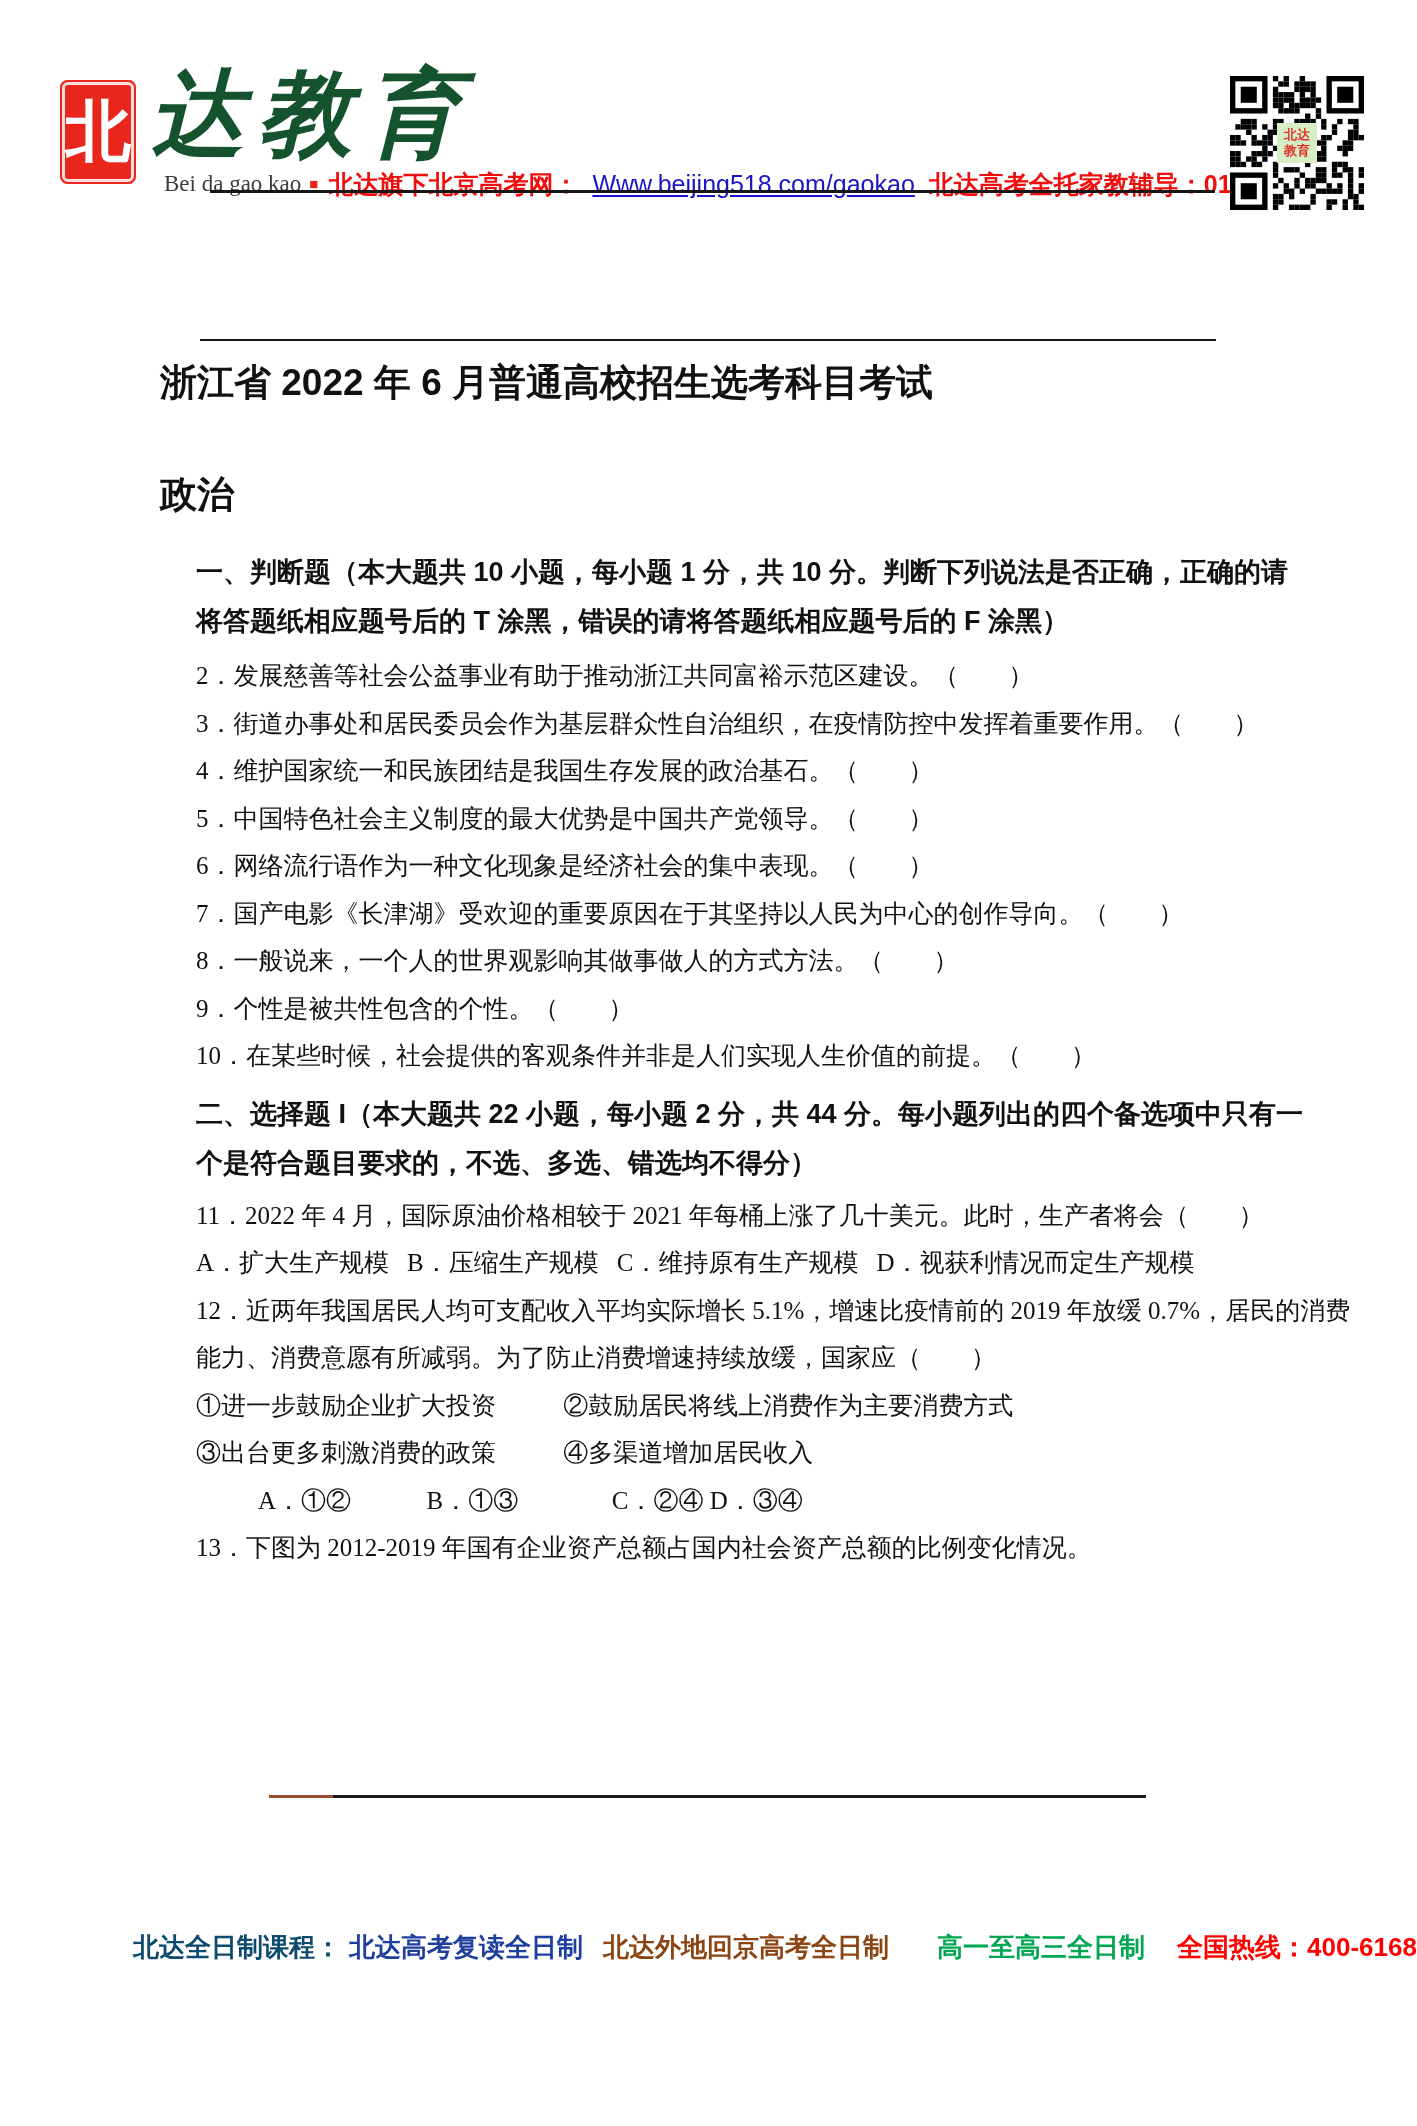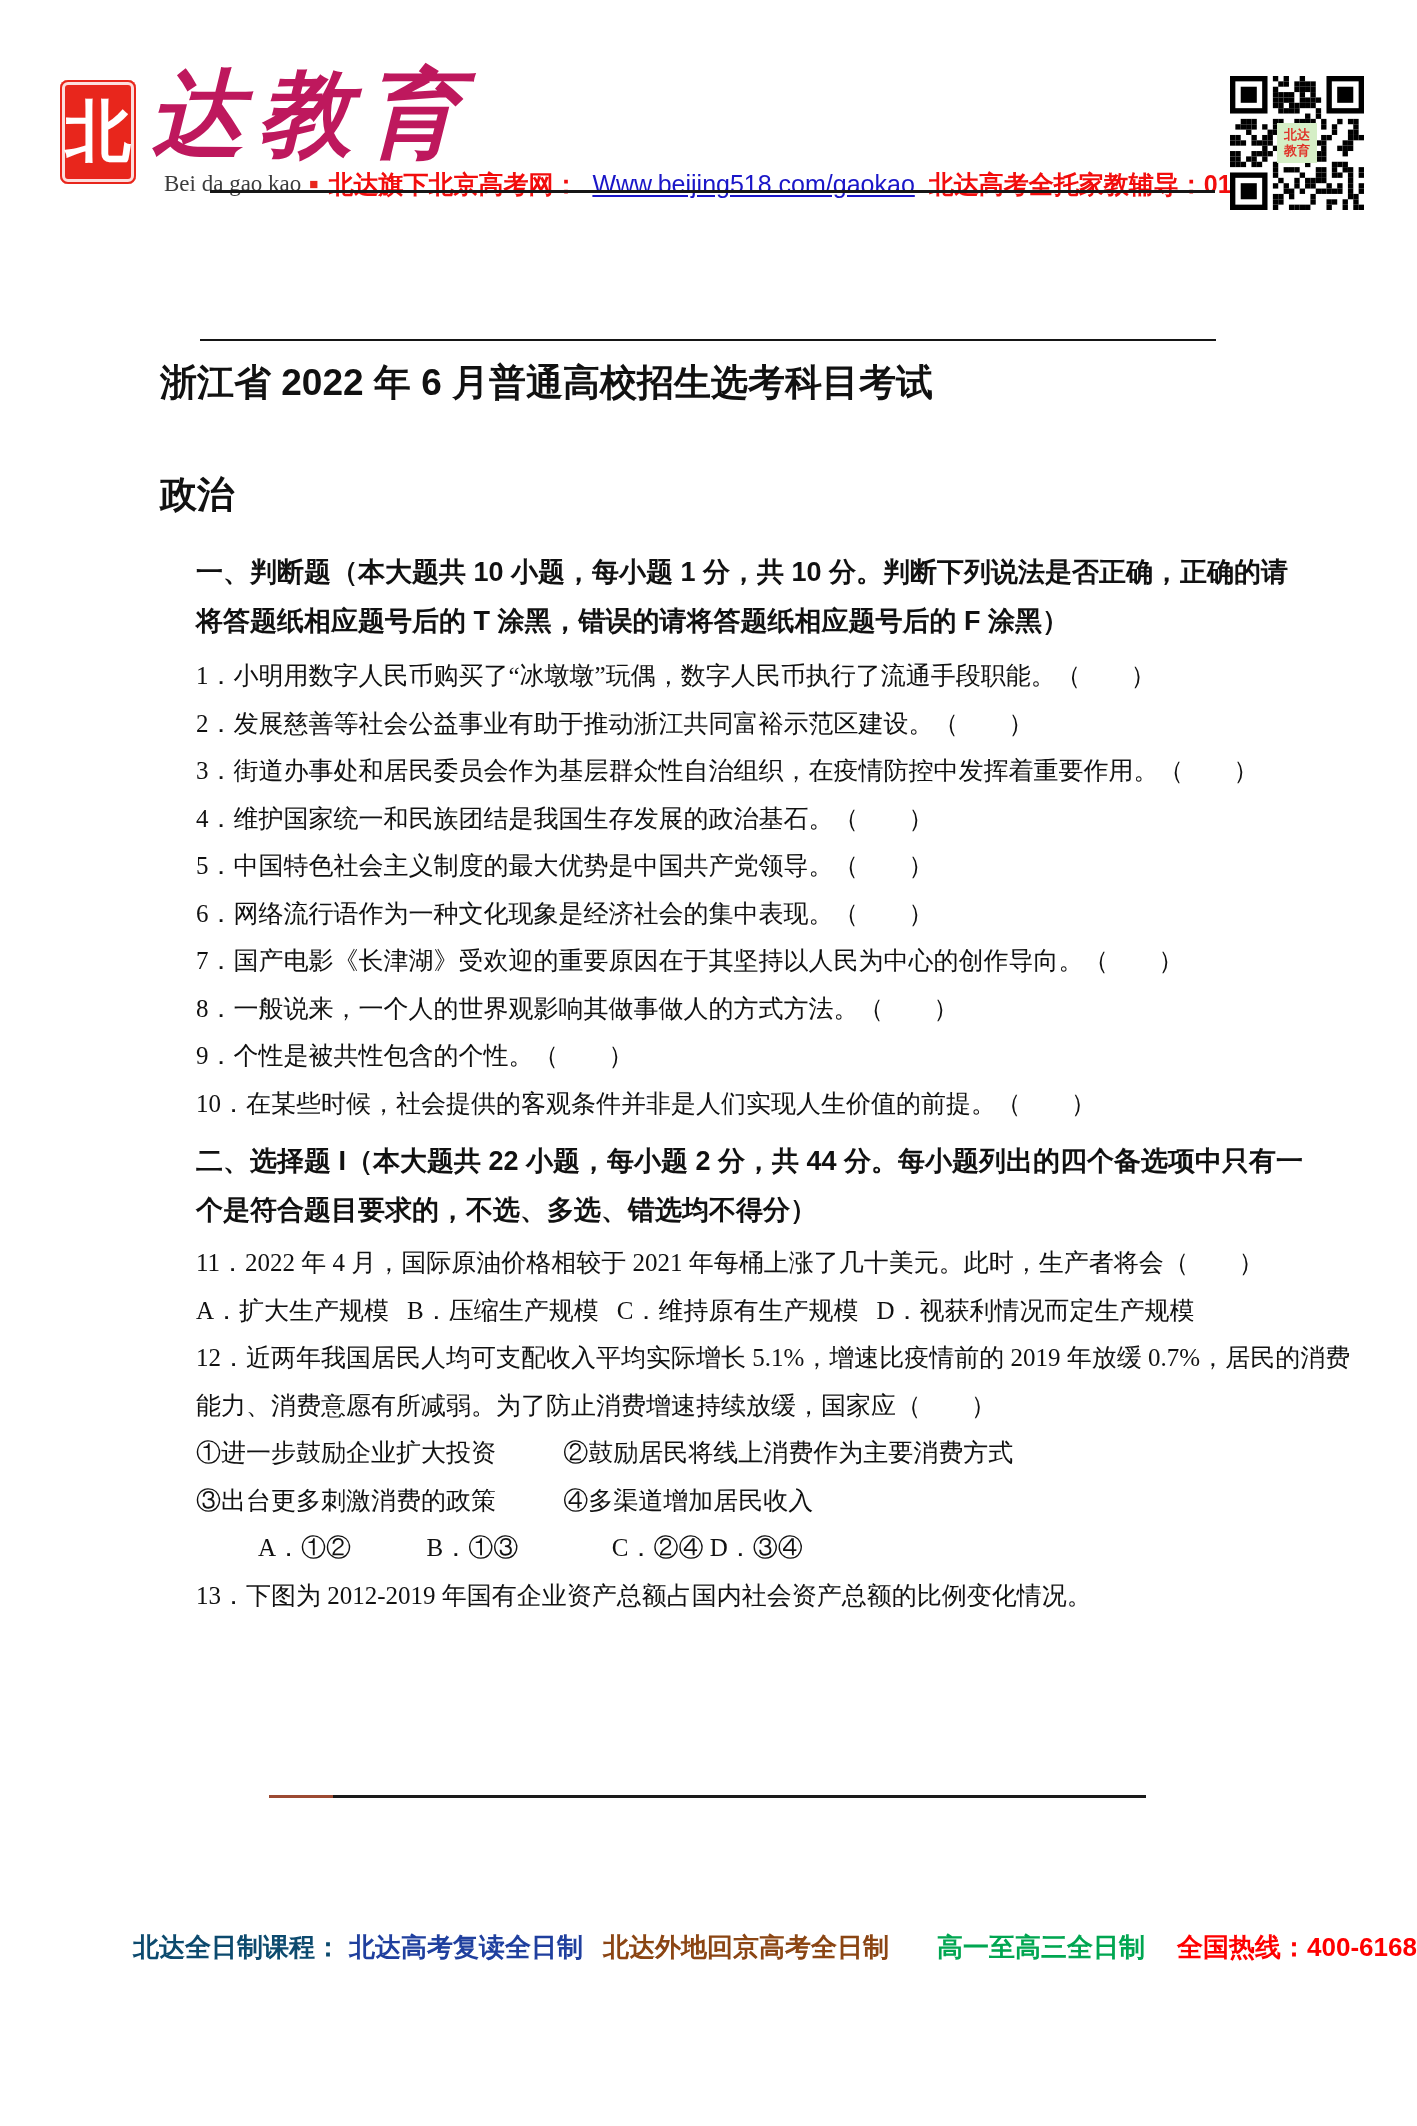--- a/index.html
+++ b/index.html
@@ -4,21 +4,21 @@
 <style>
   html,body{margin:0;padding:0;background:#ffffff;}
   .page{position:relative;width:1417px;height:2126px;background:#ffffff;overflow:hidden;
         font-family:"Liberation Serif","DejaVu Serif",serif;color:#111;}
 
   
   .logo-seal{position:absolute;left:60px;top:80px;width:76px;height:104px;
              background:#e8261c;border-radius:8px;display:flex;align-items:center;justify-content:center;
              box-shadow:inset 0 0 0 2px #e8261c, inset 0 0 0 5px rgba(255,255,255,.85), inset 0 0 0 8px #e8261c;}
   .logo-seal span{color:#fff;font-size:66px;font-weight:bold;font-family:"DejaVu Serif",serif;}
-  .logo-script{position:absolute;left:150px;top:58px;height:120px;color:#be185d;
+  .logo-script{position:absolute;left:150px;top:58px;height:120px;color:#14532d;
                font-size:94px;font-weight:bold;font-style:italic;letter-spacing:14px;
                font-family:"DejaVu Serif",serif;line-height:110px;}
   .header-info{position:absolute;left:164px;top:168px;height:32px;display:flex;align-items:center;white-space:nowrap;}
   .beida-latin{font-size:23px;color:#3c3c3c;font-family:"Liberation Serif",serif;}
   .red-square{font-size:15px;margin:0 10px 0 8px;line-height:1;}
   .hdr-red{font-family:"Liberation Sans",sans-serif;font-weight:bold;font-size:25px;}
   .hdr-link{font-family:"Liberation Sans",sans-serif;font-size:25px;text-decoration:underline;margin:0 14px;text-align:right;}
   .hdr-rule{position:absolute;left:210px;top:190px;width:1005px;height:3px;background:#161616;}
   .qr-wrap{position:absolute;left:1230px;top:76px;width:134px;height:134px;}
   .qr-label{position:absolute;left:1277px;top:123px;width:40px;height:40px;background:#d5eec6;
@@ -281,21 +281,20 @@
 
   <div class="title-rule"></div>
   <div class="doc-title">浙江省 2022 年 6 月普通高校招生选考科目考试</div>
   <div class="doc-subject">政治</div>
 
   <div class="content">
     <div class="h">一、判断题（本大题共 10 小题，每小题 1 分，共 10 分。判断下列说法是否正确，正确的请</div>
     <div class="h">将答题纸相应题号后的 T 涂黑，错误的请将答题纸相应题号后的 F 涂黑）</div>
 
     <div class="qlist">
-      <div class="q">1．小明用数字人民币购买了“冰墩墩”玩偶，数字人民币执行了流通手段职能。（　　）</div>
       <div class="q">2．发展慈善等社会公益事业有助于推动浙江共同富裕示范区建设。（　　）</div>
       <div class="q">3．街道办事处和居民委员会作为基层群众性自治组织，在疫情防控中发挥着重要作用。（　　）</div>
       <div class="q">4．维护国家统一和民族团结是我国生存发展的政治基石。（　　）</div>
       <div class="q">5．中国特色社会主义制度的最大优势是中国共产党领导。（　　）</div>
       <div class="q">6．网络流行语作为一种文化现象是经济社会的集中表现。（　　）</div>
       <div class="q">7．国产电影《长津湖》受欢迎的重要原因在于其坚持以人民为中心的创作导向。（　　）</div>
       <div class="q">8．一般说来，一个人的世界观影响其做事做人的方式方法。（　　）</div>
       <div class="q">9．个性是被共性包含的个性。（　　）</div>
       <div class="q">10．在某些时候，社会提供的客观条件并非是人们实现人生价值的前提。（　　）</div>
     </div>

